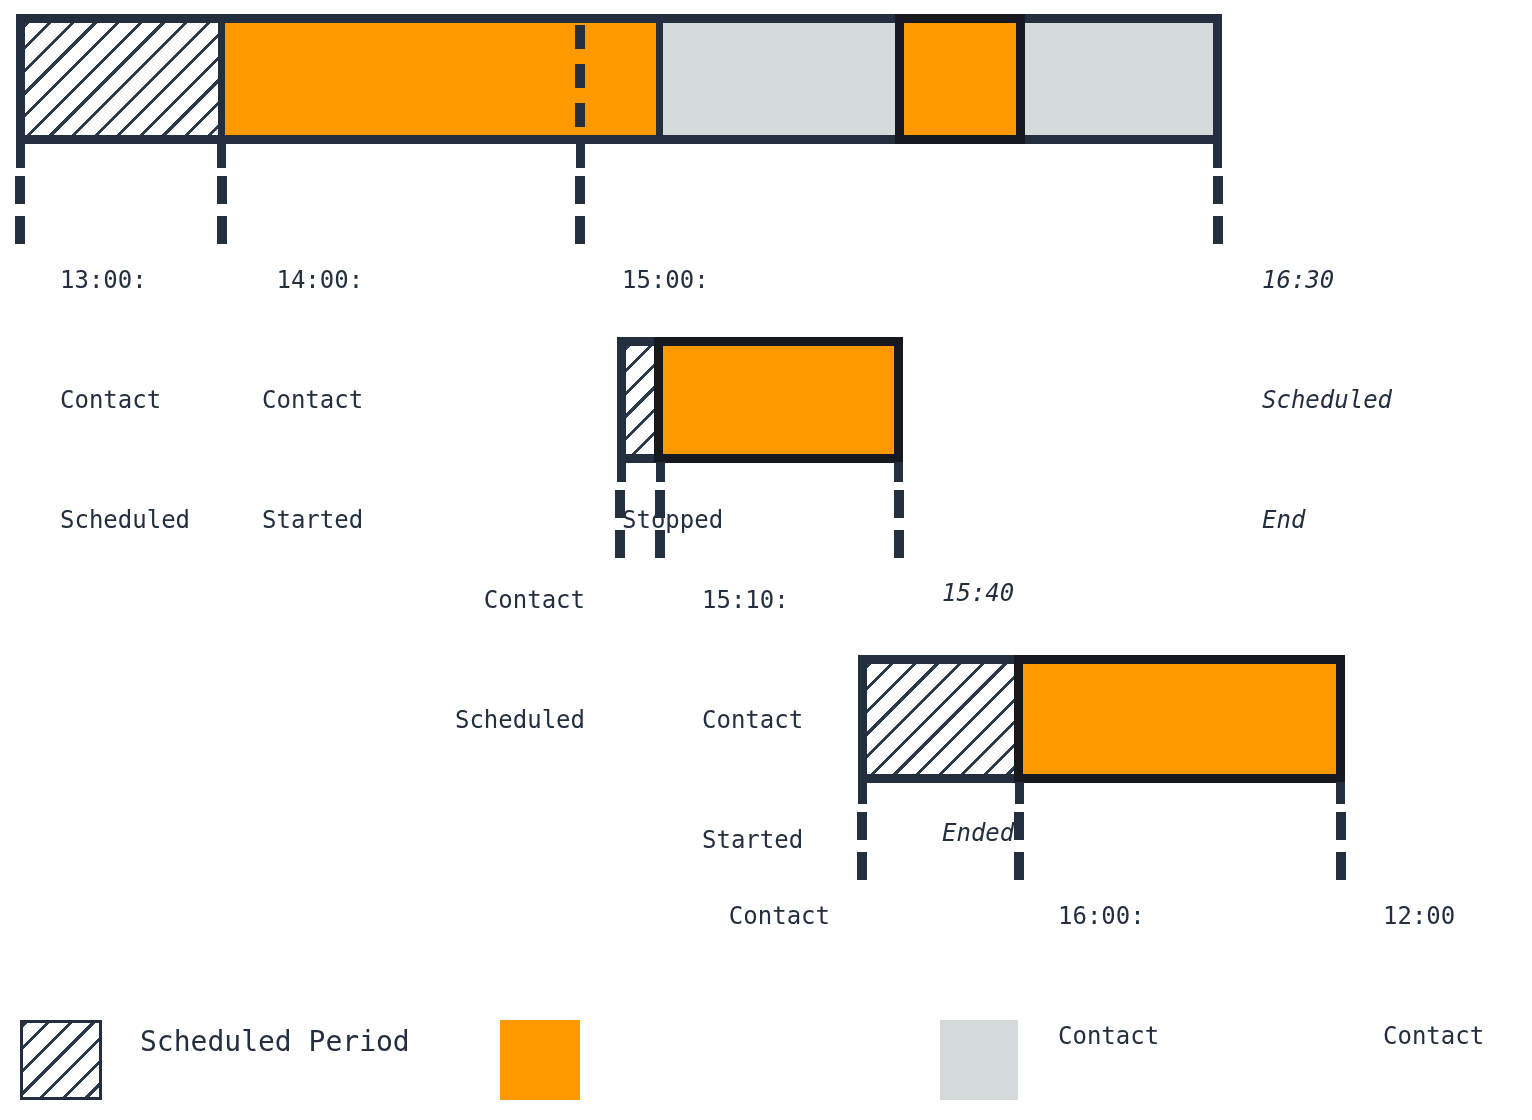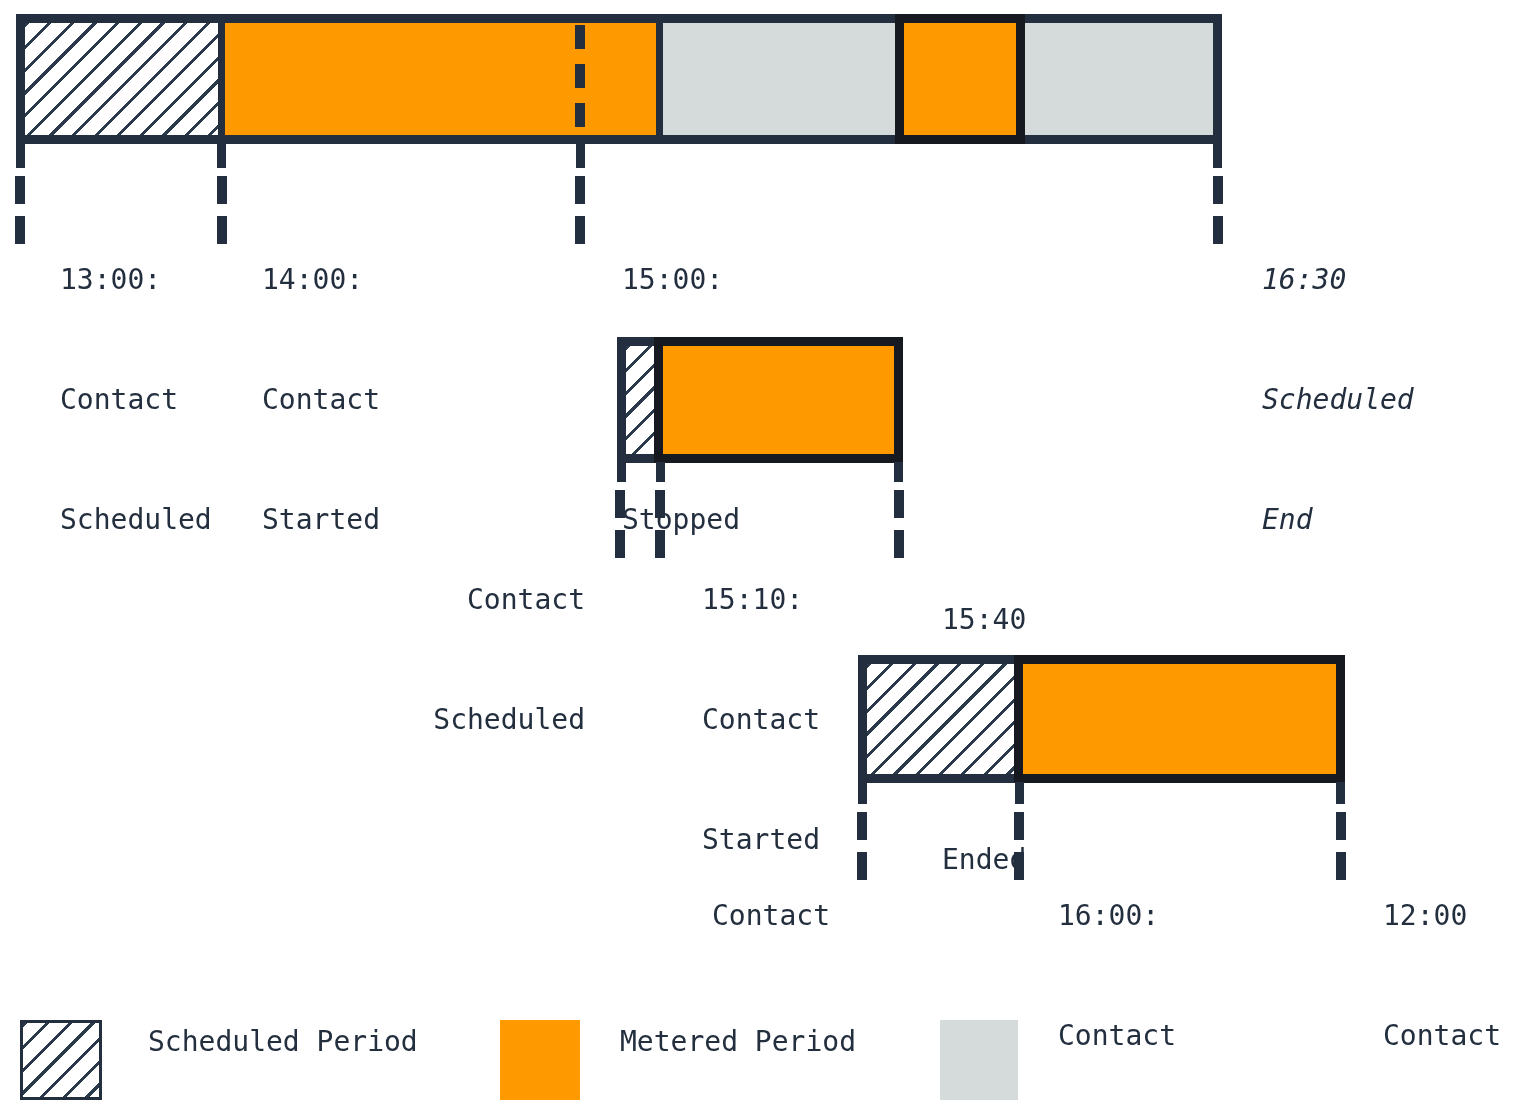--- a/index.html
+++ b/index.html
@@ -19,21 +19,21 @@
   .metered{background:#FF9900;border:9px solid #16191F;box-sizing:border-box;}
   .tick{width:9px;background:#232F3E;}
   .dashtick{
     width:10px;height:68px;
     background-image:linear-gradient(#232F3E 0 28px,transparent 28px 40px,#232F3E 40px 68px);
   }
   .dashline{
     width:10px;
     background-image:repeating-linear-gradient(to bottom,#232F3E 0 24px,transparent 24px 39px);
   }
-  .lbl{font-size:28px;line-height:40px;white-space:pre;}
+  .lbl{font-size:24px;line-height:40px;white-space:pre;}
   .lbl div{display:block;}
   .lbl.right{text-align:right;}
   .legend-label{font-size:28px;line-height:40px;white-space:pre;}
   .swatch-border{border:3px solid #232F3E;box-sizing:border-box;}
 </style>
 </head>
 <body>
 
 <div class="canvas">
 
@@ -55,21 +55,21 @@
   <div class="abs dashtick" style="left:15px;top:176px;"></div>
   <div class="abs dashtick" style="left:217px;top:176px;"></div>
   <div class="abs dashtick" style="left:575px;top:176px;"></div>
   <div class="abs dashtick" style="left:1213px;top:176px;"></div>
 
   <div class="abs lbl" style="left:60px;top:180px;">
     <div>13:00:</div>
     <div>Contact</div>
     <div>Scheduled</div>
   </div>
-  <div class="abs lbl" style="left:262px;top:180px;">
+  <div class="abs lbl" style="left:262px;top:180px;text-align:right;">
     <div>14:00:</div>
     <div>Contact</div>
     <div>Started</div>
   </div>
   <div class="abs lbl" style="left:622px;top:180px;">
     <div>15:00:</div>
     <div>Contact</div>
     <div>Stopped</div>
   </div>
   <div class="abs lbl" style="left:1262px;top:180px;font-style:italic;">
@@ -91,21 +91,21 @@
 
   <div class="abs lbl right" style="left:345px;top:500px;width:240px;">
     <div>Contact</div>
     <div>Scheduled</div>
   </div>
   <div class="abs lbl" style="left:702px;top:500px;">
     <div>15:10:</div>
     <div>Contact</div>
     <div>Started</div>
   </div>
-  <div class="abs lbl" style="left:942px;top:520px;">
+  <div class="abs lbl" style="left:942px;top:493px;font-style:italic;">
     <div>15:40</div>
     <div>Contact</div>
     <div>Ended</div>
   </div>
 
   <div class="abs outline" style="left:858px;top:655px;width:487px;height:128px;"></div>
   <div class="abs hatch" style="left:867px;top:664px;width:150px;height:110px;"></div>
   <div class="abs metered" style="left:1014px;top:655px;width:331px;height:128px;"></div>
 
   <div class="abs tick" style="left:858px;top:782px;height:22px;"></div>
@@ -124,20 +124,19 @@
     <div>Contact</div>
     
   </div>
   <div class="abs lbl" style="left:1383px;top:816px;">
     <div>12:00</div>
     <div>Contact</div>
     
   </div>
 
   <div class="abs hatch swatch-border" style="left:20px;top:1020px;width:82px;height:80px;"></div>
-  <div class="abs legend-label" style="left:148px;top:1022px;">Scheduled Period</div>
+  <div class="abs legend-label" style="left:140px;top:1022px;">Scheduled Period</div>
 
   <div class="abs orange-bg" style="left:500px;top:1020px;width:80px;height:80px;"></div>
-  <div class="abs legend-label" style="left:620px;top:1022px;">Metered Period</div>
 
   <div class="abs gray-bg" style="left:940px;top:1020px;width:78px;height:80px;"></div>
 
 </div>
 
 </body></html>

